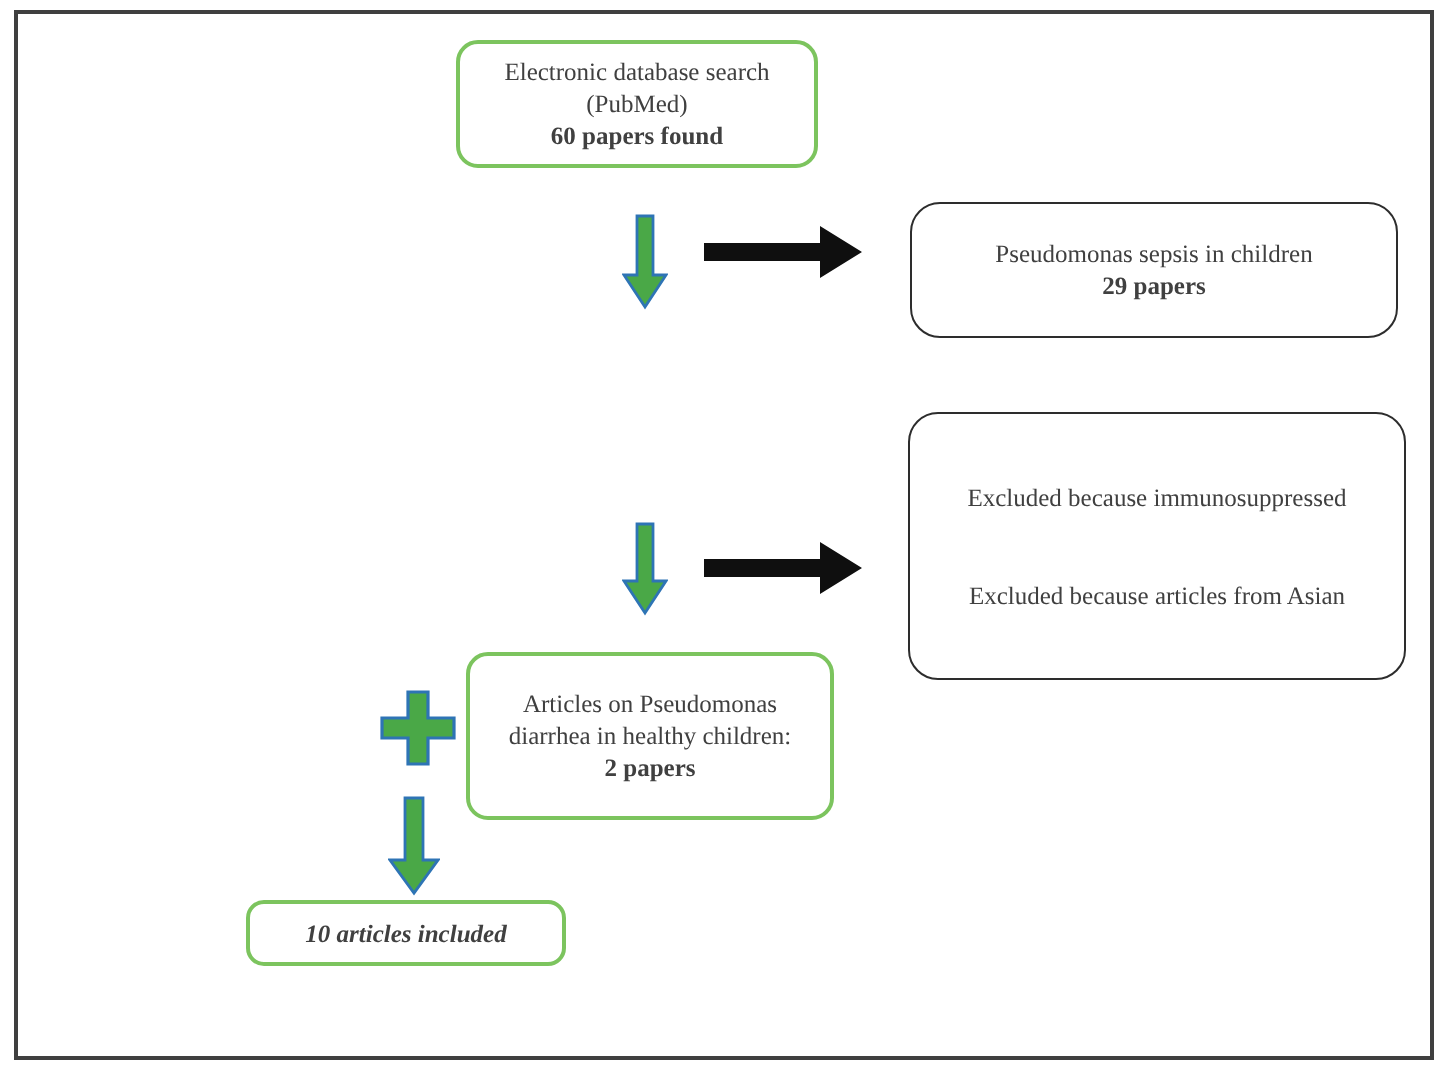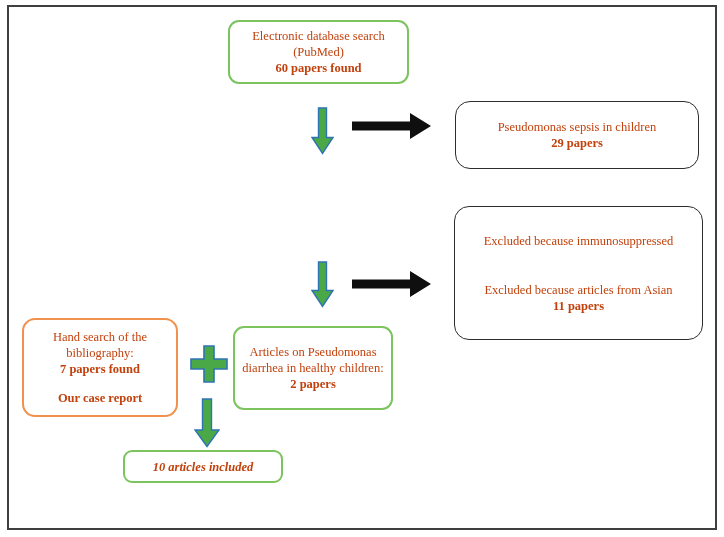--- a/index.html
+++ b/index.html
@@ -2,21 +2,21 @@
 <html><head>
 <meta charset="utf-8">
 <style>
   html, body { margin: 0; padding: 0; background: #ffffff; }
   #page {
     position: relative;
     width: 724px;
     height: 537px;
     background: #ffffff;
     font-family: "Liberation Serif", "DejaVu Serif", serif;
-    color: #c2410c;
+    color: #404040;
     overflow: hidden;
   }
   .frame {
     position: absolute;
     left: 7px; top: 5px;
     width: 706px; height: 521px;
     border: 2px solid #3f3f3f;
     background: #ffffff;
   }
   .box {
@@ -82,38 +82,31 @@
       <path d="M0 11.5 H58 V3 L79 16 L58 29 V20.5 H0 Z" fill="#0f0f0f"></path>
     </svg>
   </div>
 
   <div class="box black" style="left:454px; top:206px; width:249px; height:134px;gap:18px;">
     <div class="para">
       <div>Excluded because immunosuppressed</div>
     </div>
     <div class="para">
       <div>Excluded because articles from Asian</div>
-      <div class="bold">11 papers</div>
     </div>
   </div>
 
-  <div class="box orange" style="left:22px; top:318px; width:156px; height:99px;">
-    <div>Hand search of the</div>
-    <div>bibliography:</div>
-    <div class="bold">7 papers found</div>
-    <div class="bold gap-before">Our case report</div>
-  </div>
 
   <div class="arrow" style="left:189px; top:344px;">
     <svg width="40" height="40" viewBox="0 0 40 40">
       <path d="M15 2 H25 V15 H38 V25 H25 V38 H15 V25 H2 V15 H15 Z" fill="#4aa847" stroke="#2e74b5" stroke-width="1.6"></path>
     </svg>
   </div>
 
-  <div class="box green" style="left:233px; top:326px; width:160px; height:84px;">
+  <div class="box green" style="left:233px; top:326px; width:184px; height:84px;">
     <div>Articles on Pseudomonas</div>
     <div>diarrhea in healthy children:</div>
     <div class="bold">2 papers</div>
   </div>
 
   <div class="arrow" style="left:194px; top:398px;">
     <svg width="26" height="50" viewBox="0 0 26 50">
       <path d="M8.5 1 H17.5 V32 H25 L13 48.5 L1 32 H8.5 Z" fill="#4aa847" stroke="#2e74b5" stroke-width="1.4"></path>
     </svg>
   </div>

